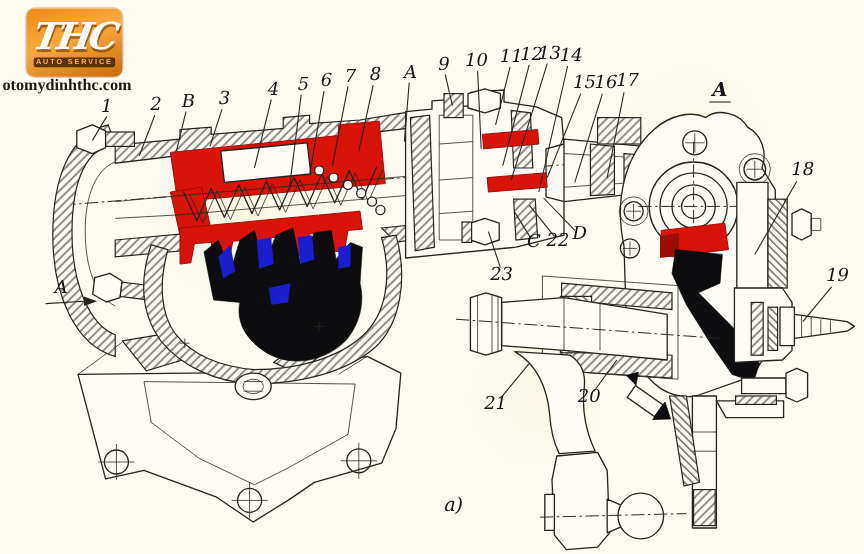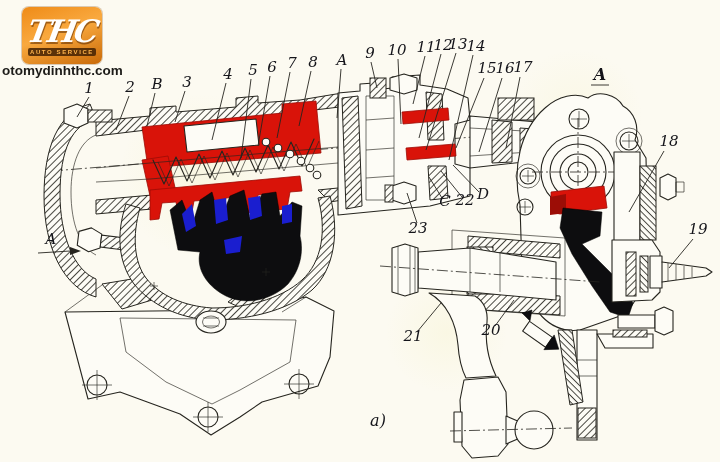--- a/index.html
+++ b/index.html
@@ -24,21 +24,21 @@
     font-size:31px;line-height:30px;color:#fff;letter-spacing:-3px;
     transform:skewX(-10deg);text-shadow:1px 2px 0 rgba(90,40,0,.55);
   }
   .logo-band{
     margin-top:2px;width:86%;text-align:center;font-size:6px;font-weight:bold;
     letter-spacing:1.6px;color:#ffb54d;background:rgba(72,36,4,.88);
     border-radius:2px;padding:1px 0;
   }
   .site{
     position:absolute;left:2px;top:63px;width:120px;
-    font-weight:bold;font-size:13.5px;color:#1c1b18;letter-spacing:0;
+    font-weight:bold;font-size:13.5px;color:#1c1b18;letter-spacing:0;font-family:Liberation Serif, serif;
   }
   
   svg{position:absolute;left:0;top:0;}
   .s  {stroke:var(--line,#26251f);stroke-width:1.1;fill:none;stroke-linejoin:round;stroke-linecap:round;}
   .sw {stroke:var(--line,#26251f);stroke-width:1.1;fill:#fdfcf6;stroke-linejoin:round;}
   .st {stroke:var(--line,#26251f);stroke-width:0.65;fill:none;stroke-linejoin:round;}
   .ha {fill:url(#h1);stroke:var(--line,#26251f);stroke-width:1;}
   .hb {fill:url(#h2);stroke:var(--line,#26251f);stroke-width:1;}
   .red{fill:var(--red,#d91309);stroke:var(--dark_red,#9c0d06);stroke-width:.8;}
   .dred{fill:var(--dark_red,#9c0d06);stroke:none;}

